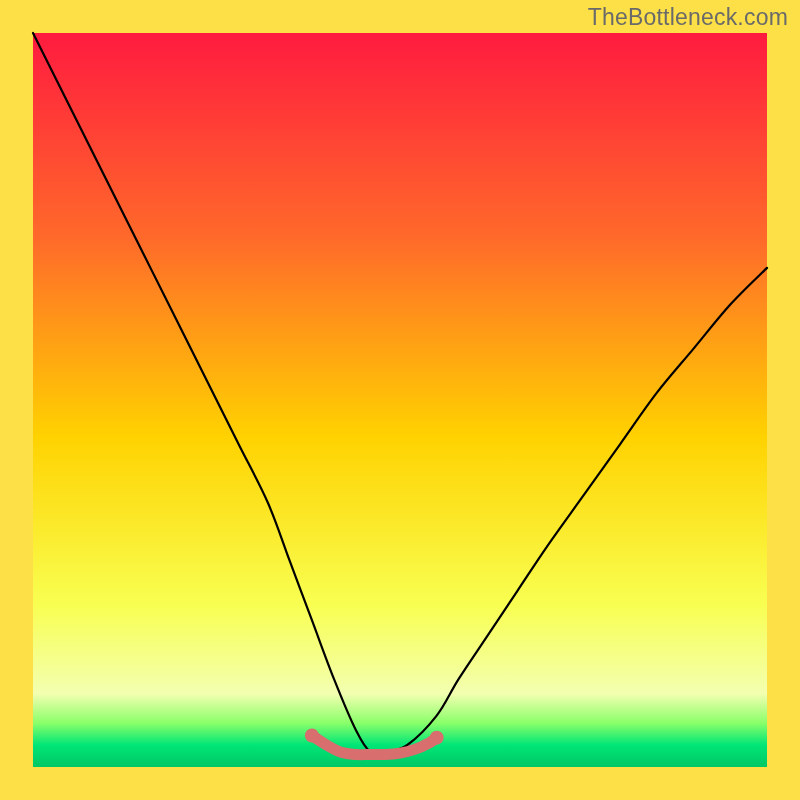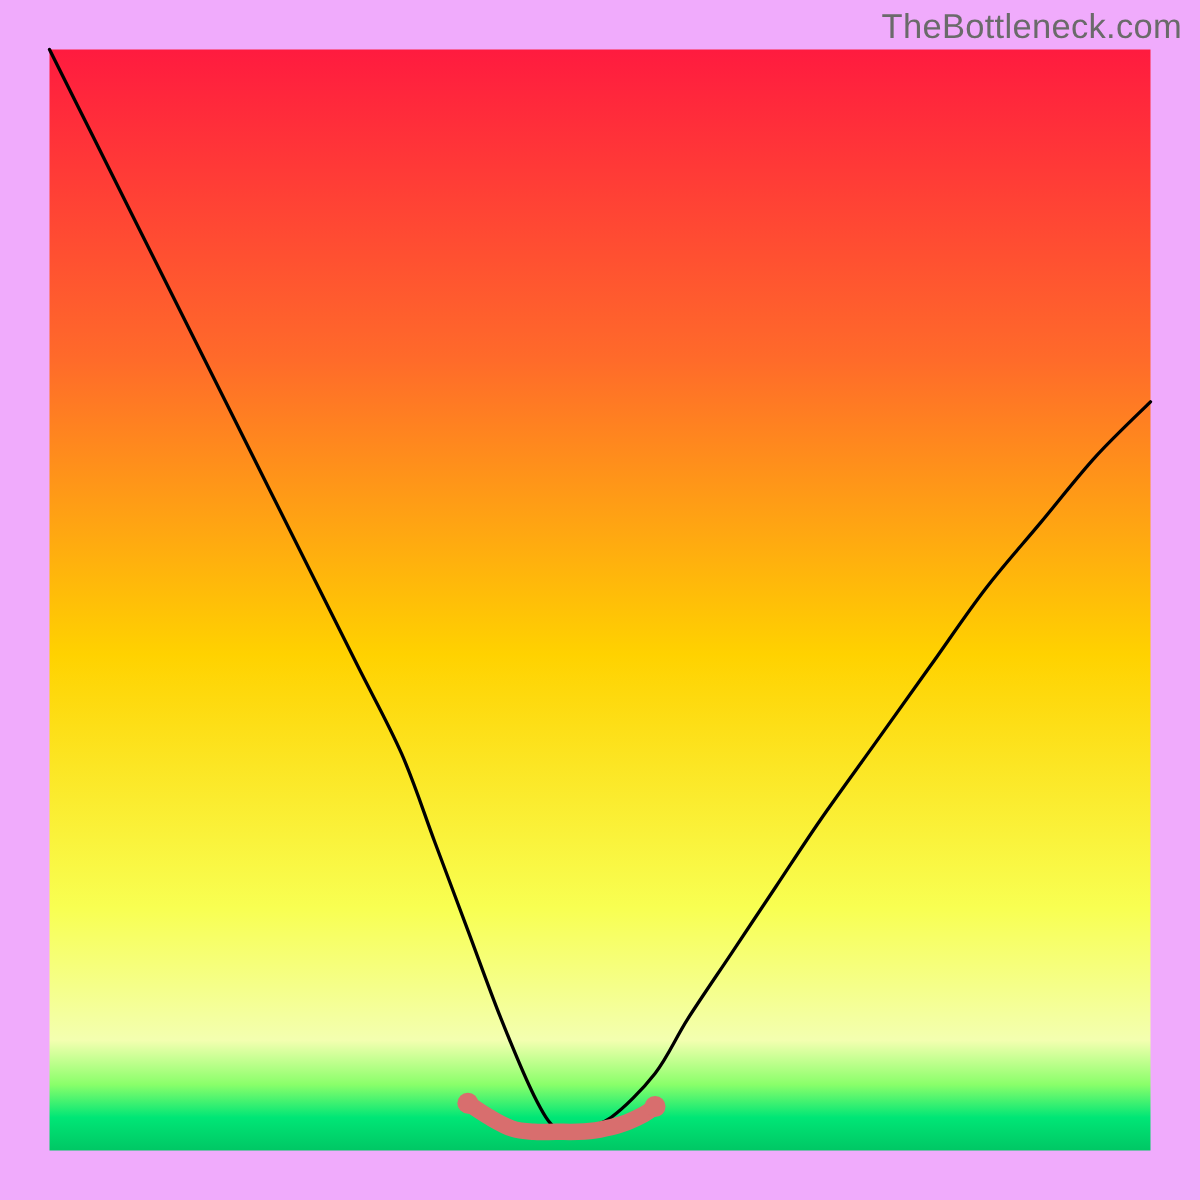--- a/index.html
+++ b/index.html
@@ -7,21 +7,21 @@
     padding: 0;
     width: 800px;
     height: 800px;
     background: #000;
     overflow: hidden;
     font-family: Arial, Helvetica, sans-serif;
   }
   .frame {
     width: 800px;
     height: 800px;
-    background: #f0abfc;
+    background: #fde047;
     position: relative;
   }
   .watermark {
     position: absolute;
     top: 4px;
     right: 12px;
     color: #6a6a6a;
     font-size: 23px;
     font-weight: 400;
     letter-spacing: 0.2px;

